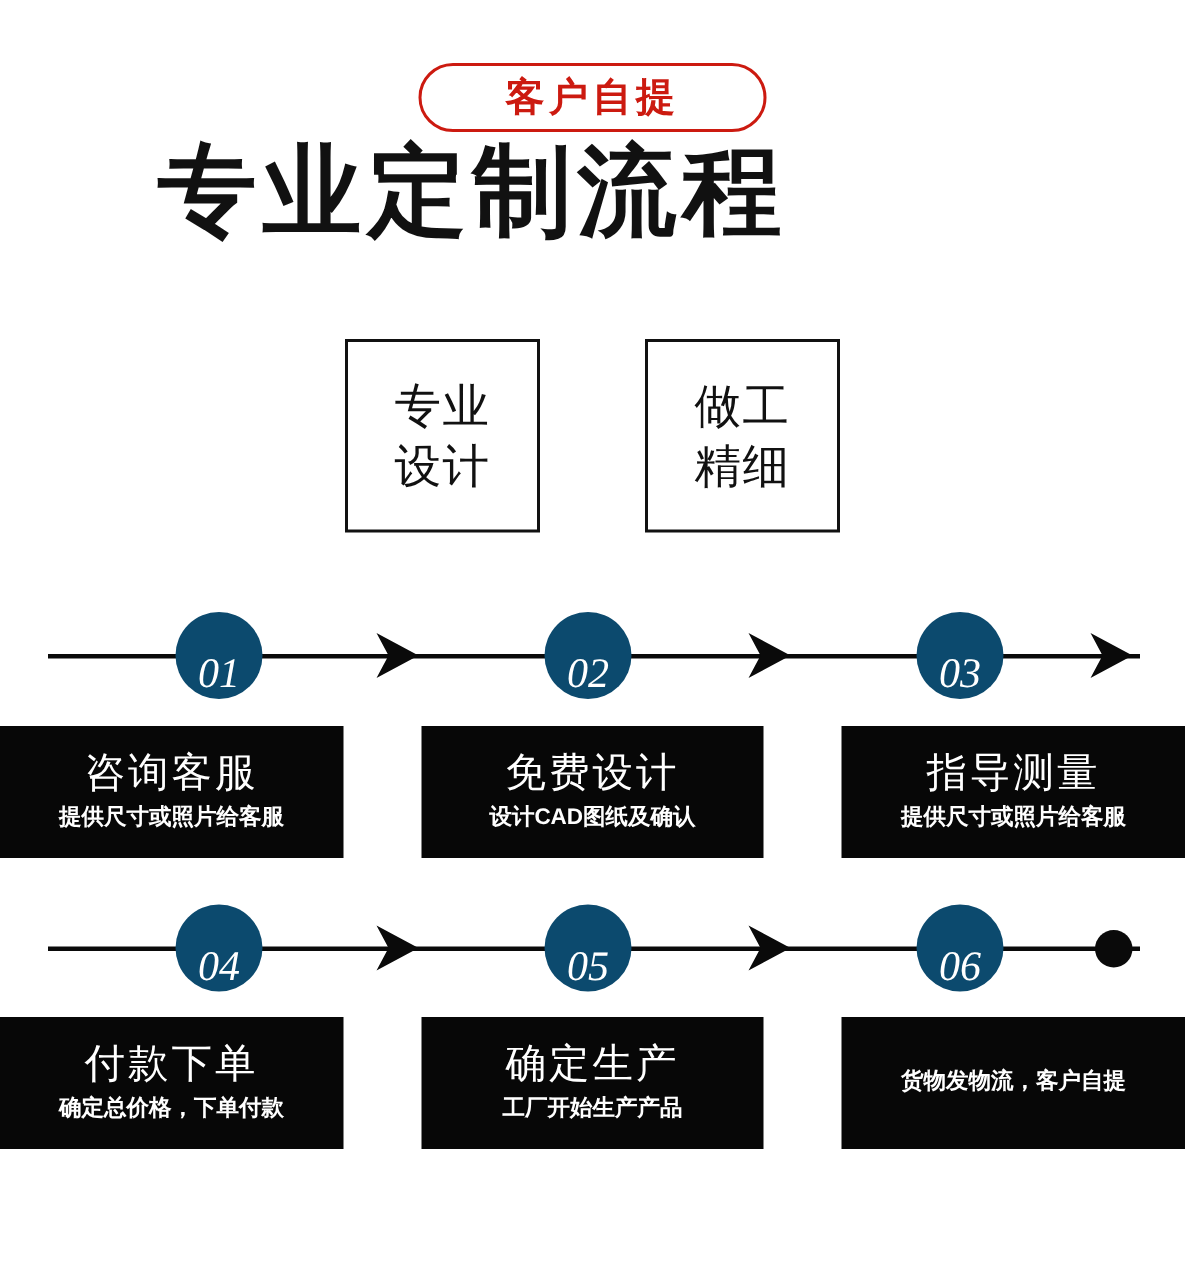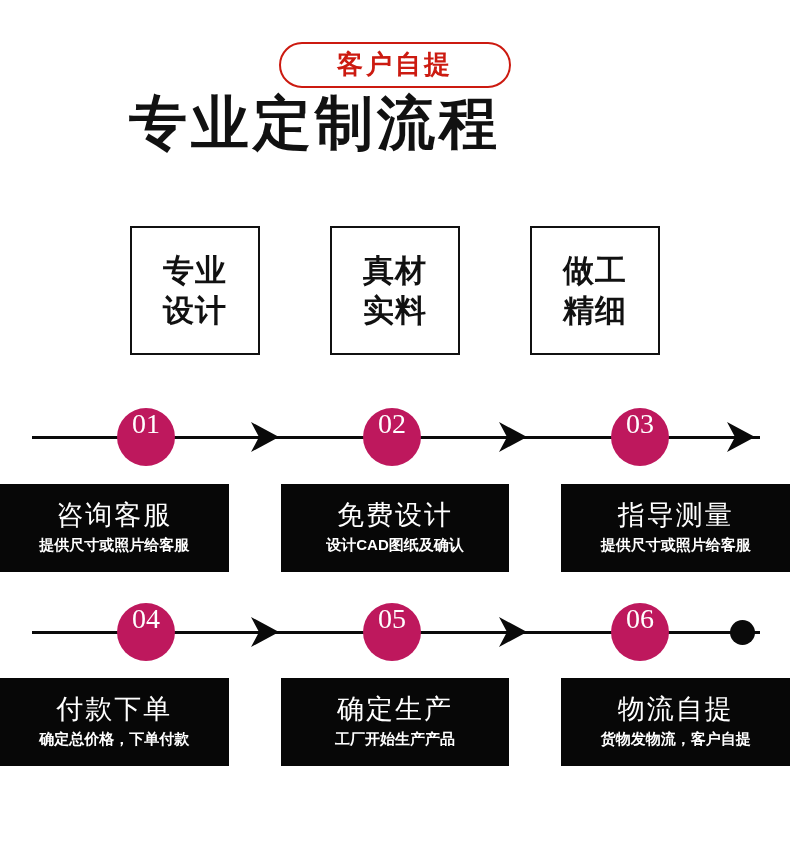--- a/index.html
+++ b/index.html
@@ -37,21 +37,21 @@
     white-space: nowrap;
   }
 
   
   .title {
     position: absolute;
     left: 0;
     top: 90px;
     width: 630px;
     text-align: center;
-    font-size: 58px;
+    font-size: 66px;
     font-weight: 700;
     letter-spacing: 4px;
     color: #111111;
     line-height: 1.15;
   }
 
   
   .features {
     position: absolute;
     left: 0;
@@ -69,21 +69,21 @@
     display: flex;
     flex-direction: column;
     align-items: center;
     justify-content: center;
     color: #111111;
     font-size: 31px;
     font-weight: 400;
     line-height: 1.28;
     letter-spacing: 1px;
   }
-  .feature-box span { display: block; font-weight: bold; }
+  .feature-box span { display: block; }
 
   
   .row {
     position: absolute;
     left: 0;
     width: 790px;
   }
   .row-1 { top: 406px; }
   .row-2 { top: 601px; }
 
@@ -100,29 +100,30 @@
     height: 3px;
     background: #0a0a0a;
   }
   .circle {
     position: absolute;
     top: 2px;
     width: 58px;
     height: 58px;
     margin-left: -29px;
     border-radius: 50%;
-    background: #be185d;
+    background: #0c4a6e;
     color: #ffffff;
     font-size: 28px;
     font-weight: 400;
     display: flex;
-    align-items: flex-start;
+    align-items: flex-end;
     justify-content: center;
     letter-spacing: 0px;
     font-family: "Liberation Serif", "DejaVu Serif", serif;
+    font-style: italic;
   }
   .arrow {
     position: absolute;
     top: 10px;
     margin-left: -21px;
     width: 42px;
     height: 42px;
   }
   .arrow svg { display: block; width: 42px; height: 42px; }
   .enddot {
@@ -180,24 +181,20 @@
 </div>
 
 <div class="title">专业定制流程</div>
 
 <div class="features">
   <div class="feature-box">
     <span>专业</span>
     <span>设计</span>
   </div>
   <div class="feature-box">
-    <span>真材</span>
-    <span>实料</span>
-  </div>
-  <div class="feature-box">
     <span>做工</span>
     <span>精细</span>
   </div>
 </div>
 
 <div class="row row-1">
   <div class="track">
     <div class="rail"></div>
 
     <div class="circle" style="left:114px;">
@@ -282,16 +279,15 @@
 <div class="cards cards-2">
   <div class="card">
     <div class="card-title">付款下单</div>
     <div class="card-sub">确定总价格，下单付款</div>
   </div>
   <div class="card">
     <div class="card-title">确定生产</div>
     <div class="card-sub">工厂开始生产产品</div>
   </div>
   <div class="card">
-    <div class="card-title">物流自提</div>
     <div class="card-sub">货物发物流，客户自提</div>
   </div>
 </div>
 
 </body></html>

